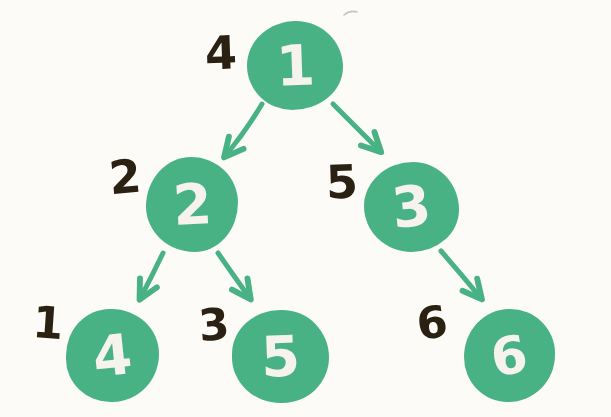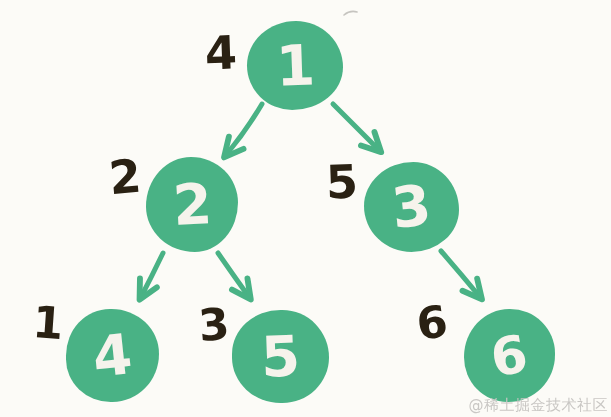--- a/index.html
+++ b/index.html
@@ -140,14 +140,13 @@
     <span class="digit">6</span>
   </div>
 
   <div class="order-label l1">4</div>
   <div class="order-label l2">2</div>
   <div class="order-label l3">5</div>
   <div class="order-label l4">1</div>
   <div class="order-label l5">3</div>
   <div class="order-label l6">6</div>
 
-  <div class="watermark">@稀土掘金技术社区</div>
 </div>
 
 </body></html>

